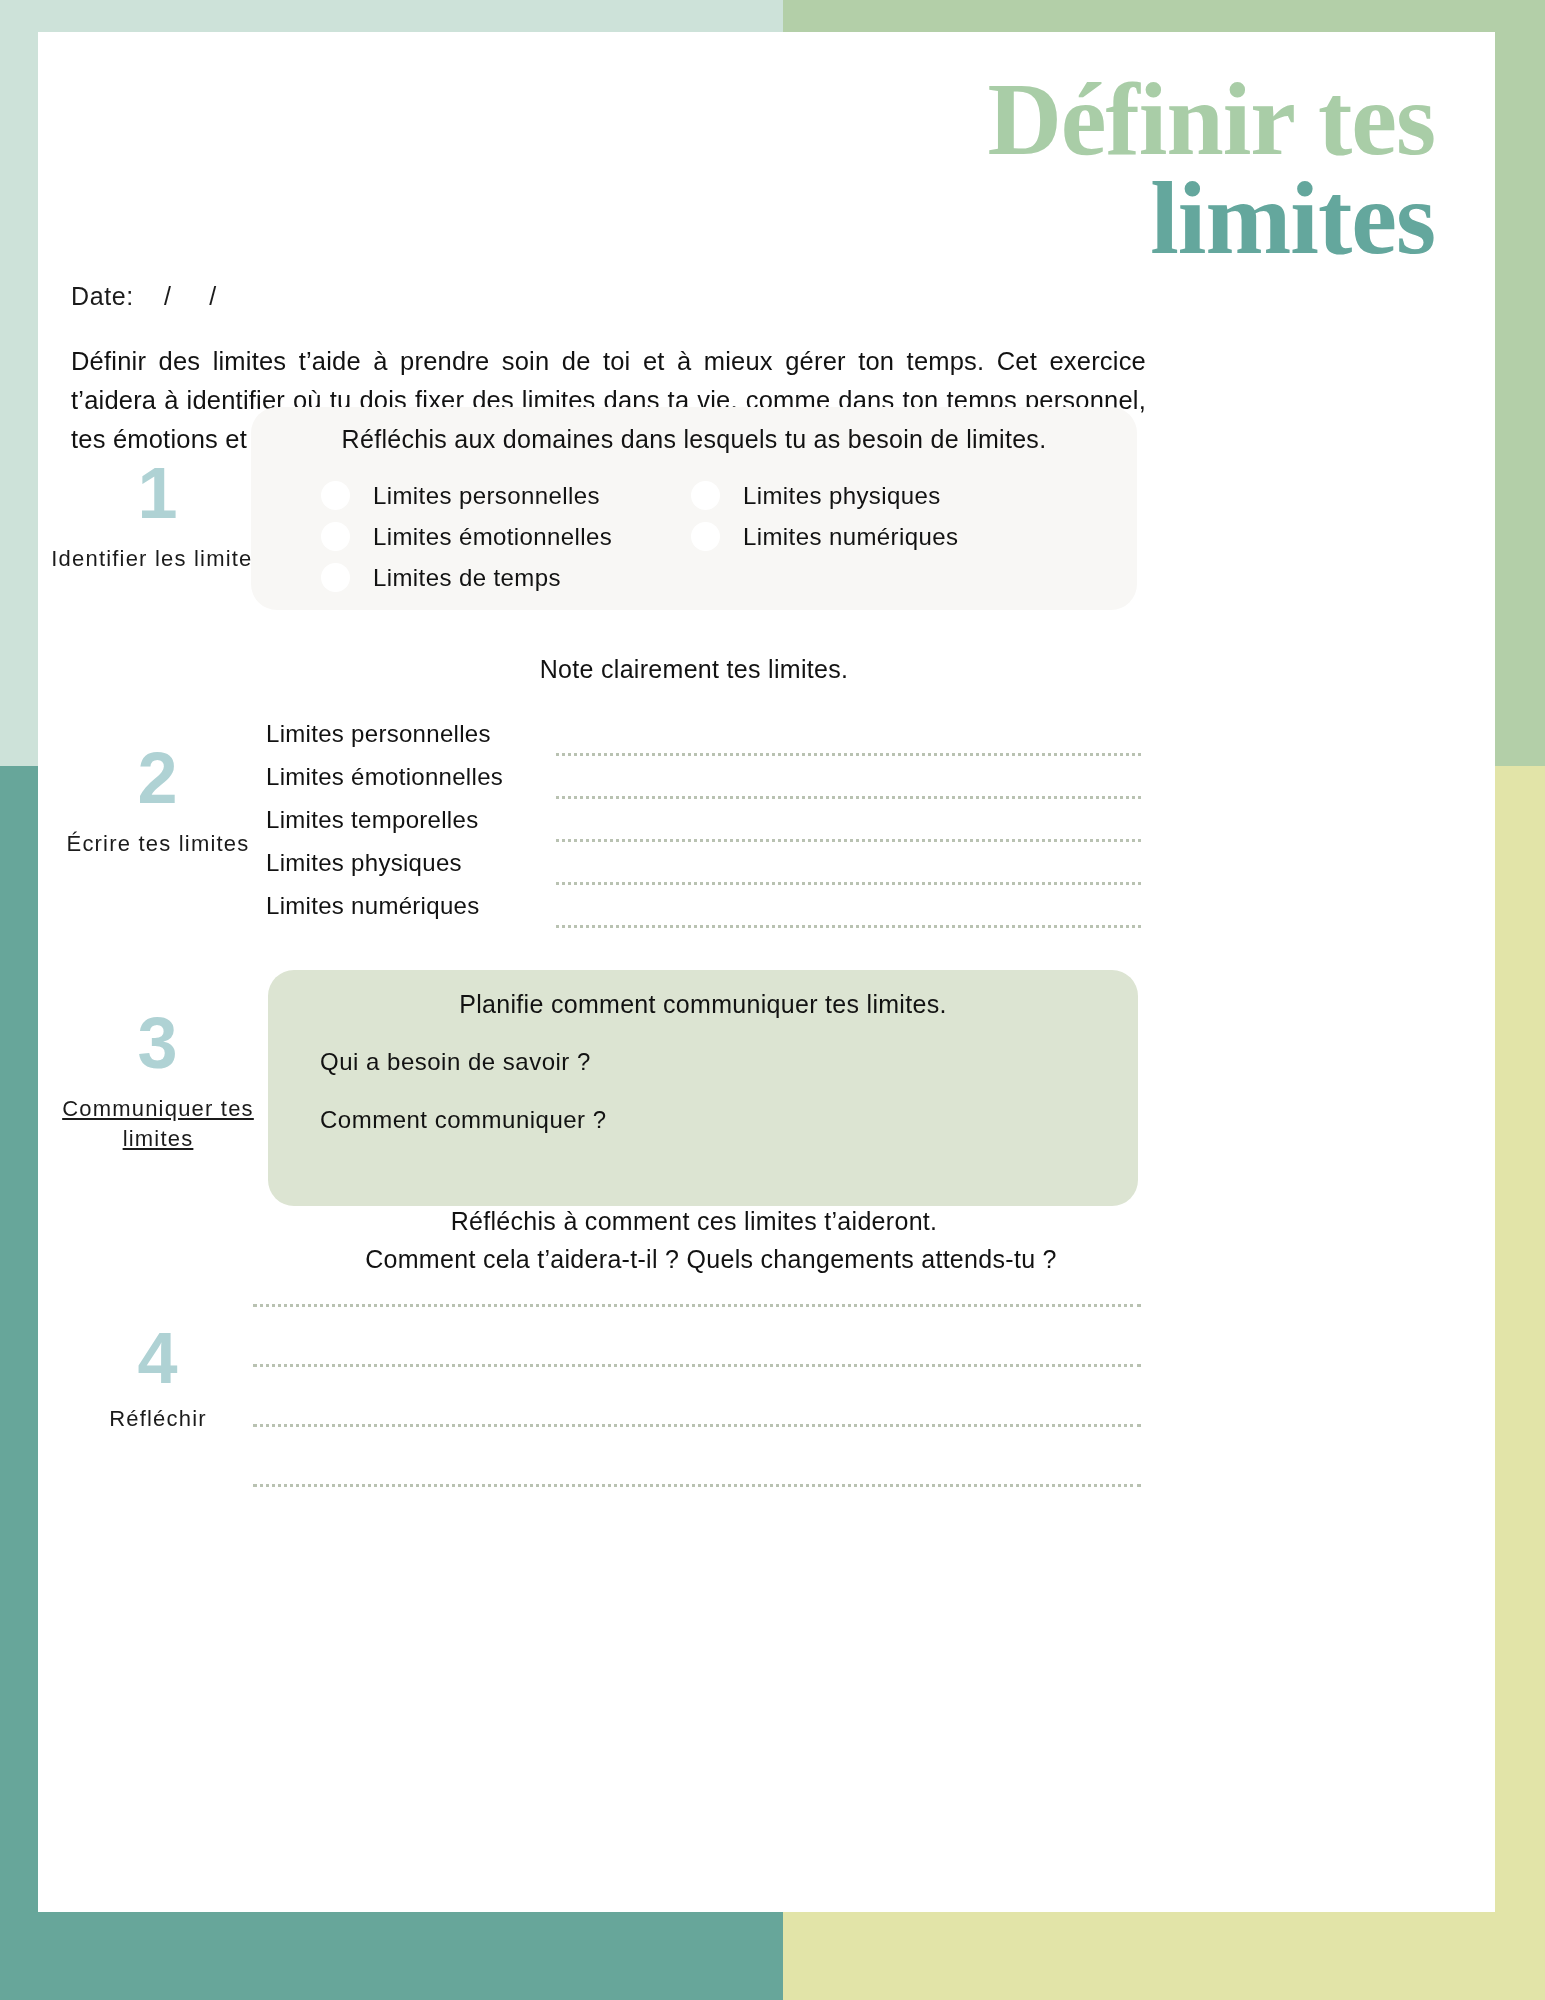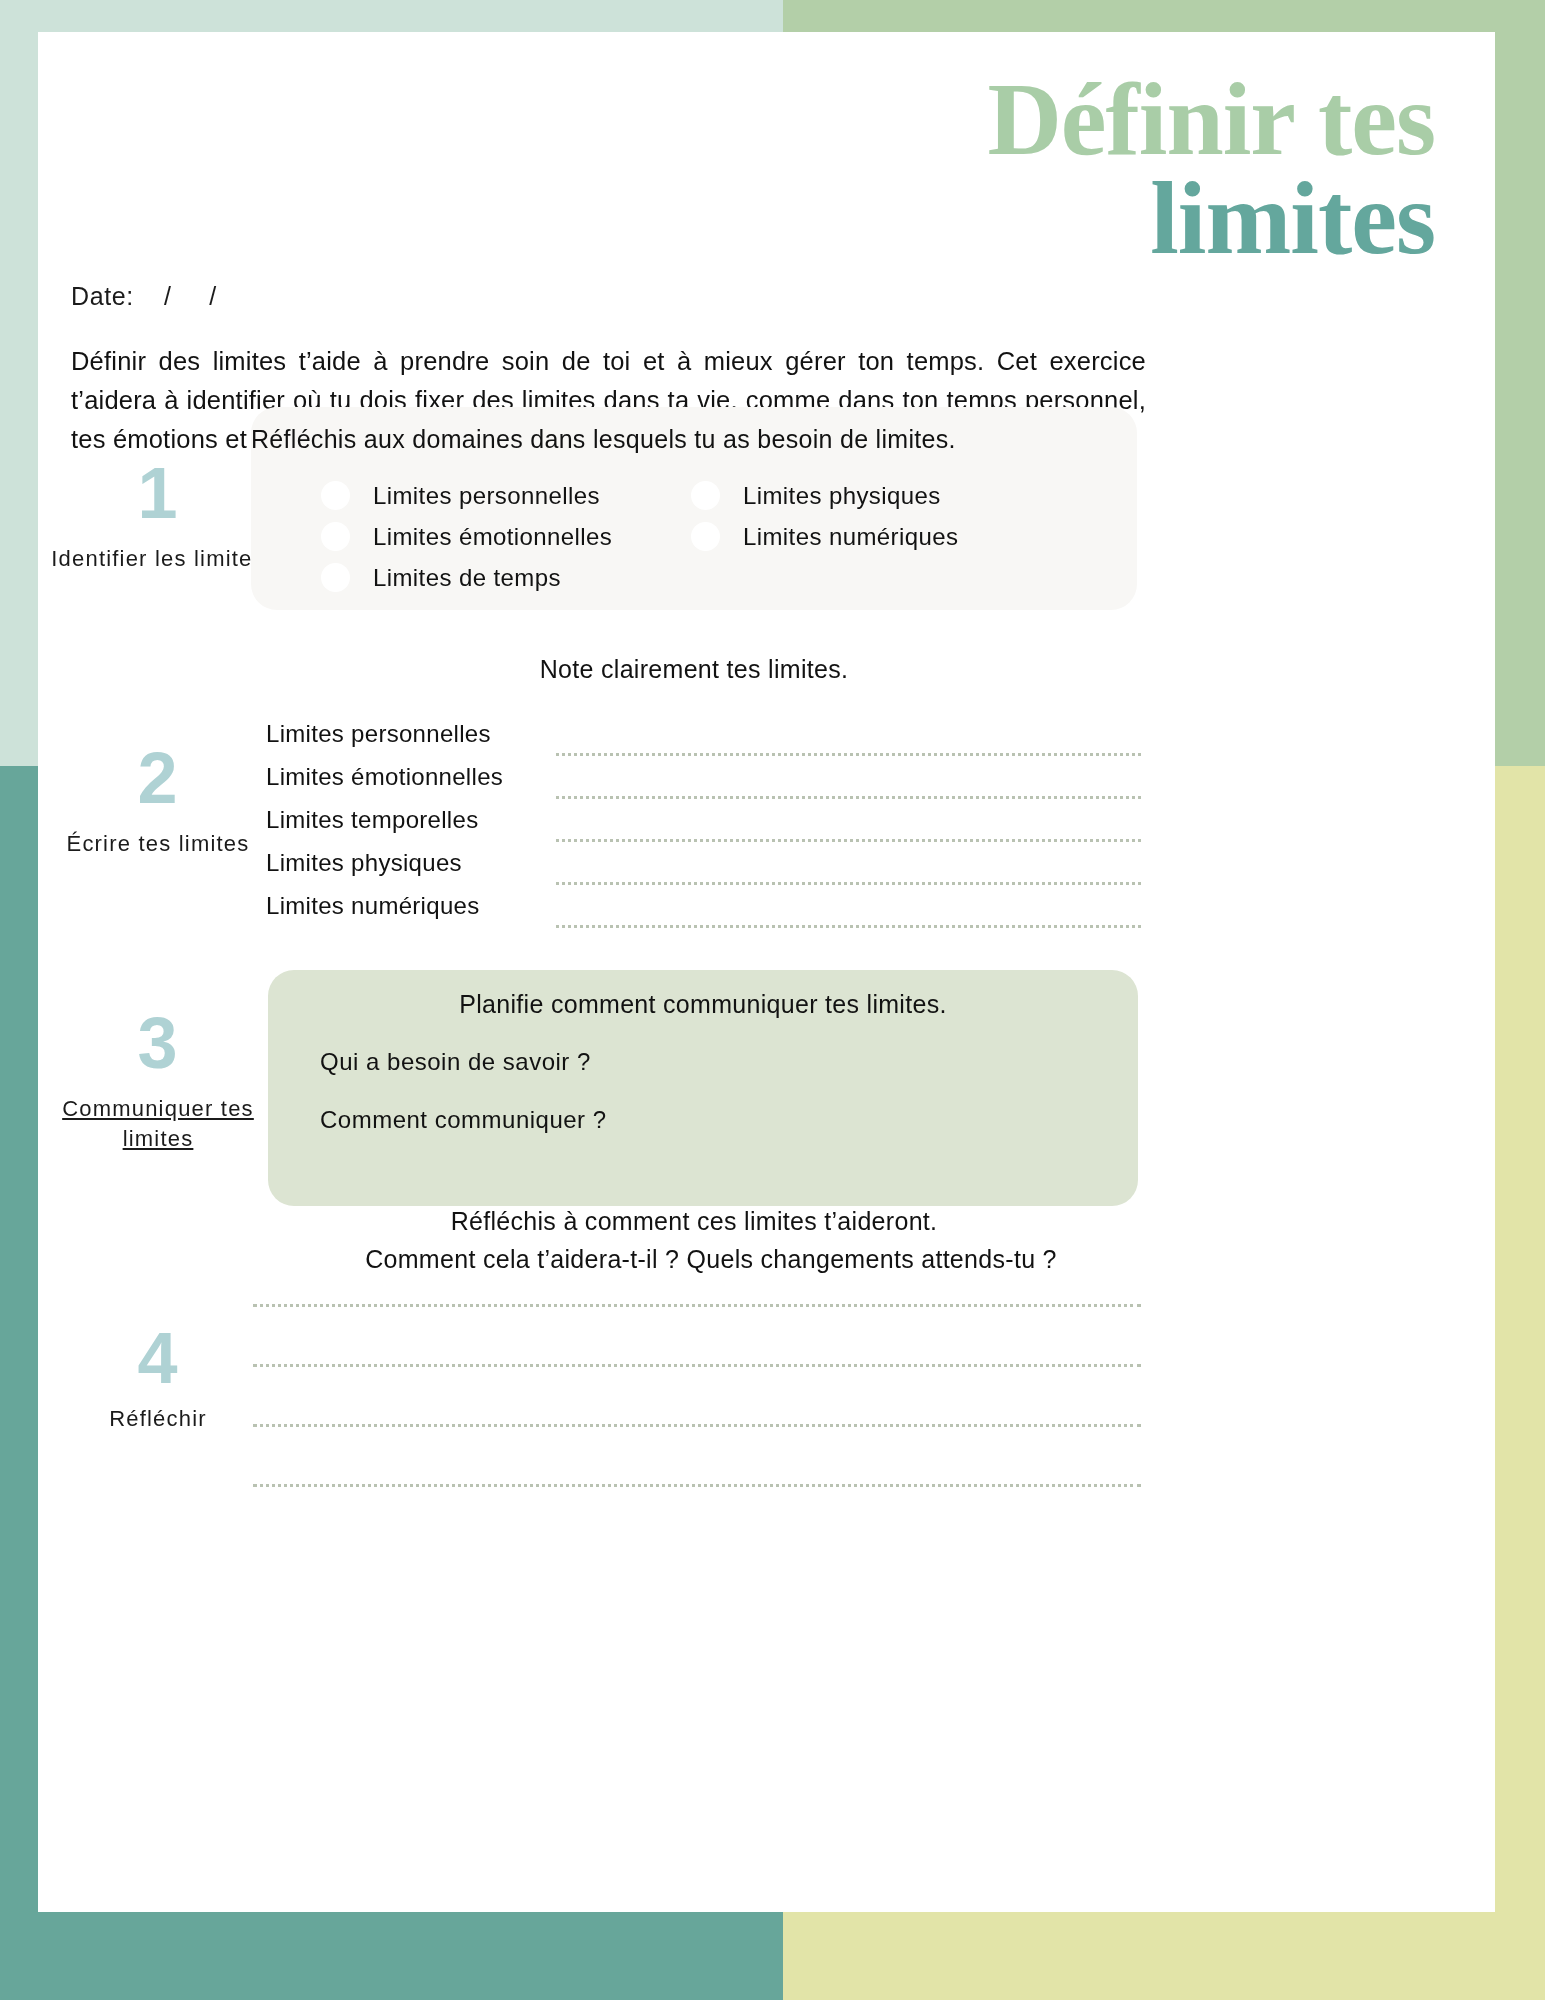--- a/index.html
+++ b/index.html
@@ -106,21 +106,21 @@
     top: 375px;
     width: 886px;
     height: 203px;
     background: #f8f7f5;
     border-radius: 26px;
   }
   .panel1-head {
     position: absolute;
     left: 0; right: 0;
     top: 18px;
-    text-align: left;
+    text-align: center;
     font-size: 25px;
     color: #121212;
     letter-spacing: 0.3px;
   }
   .cb-grid {
     position: absolute;
     left: 70px;
     top: 68px;
     width: 790px;
   }

